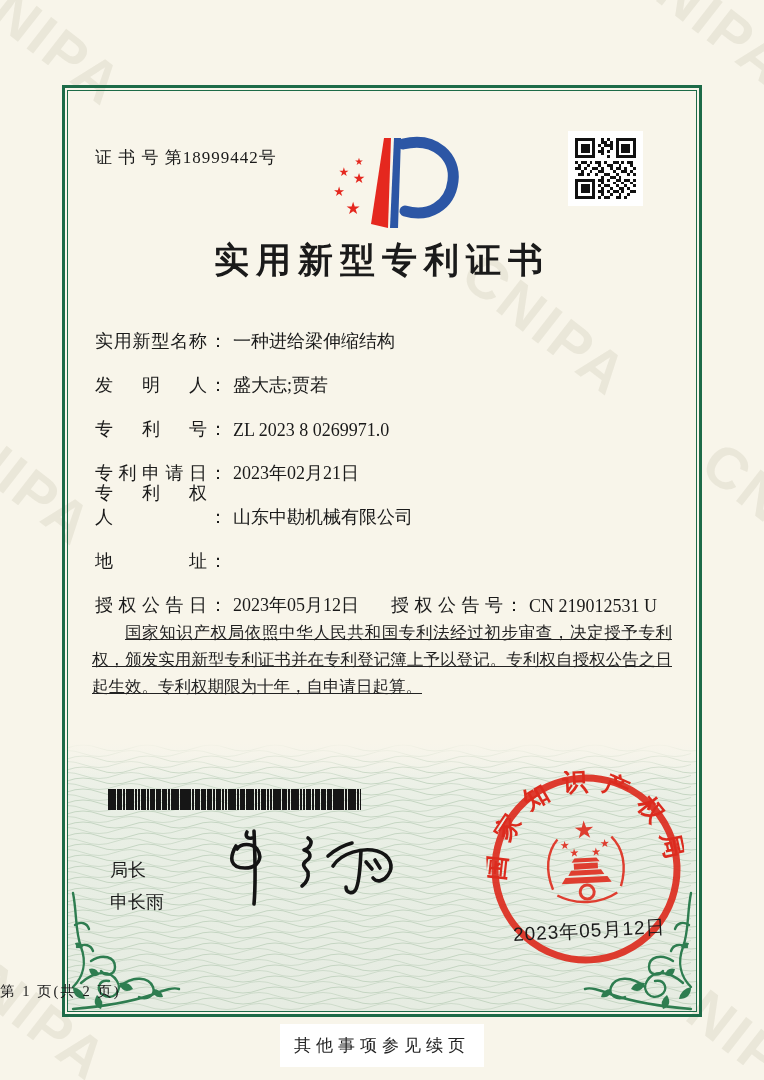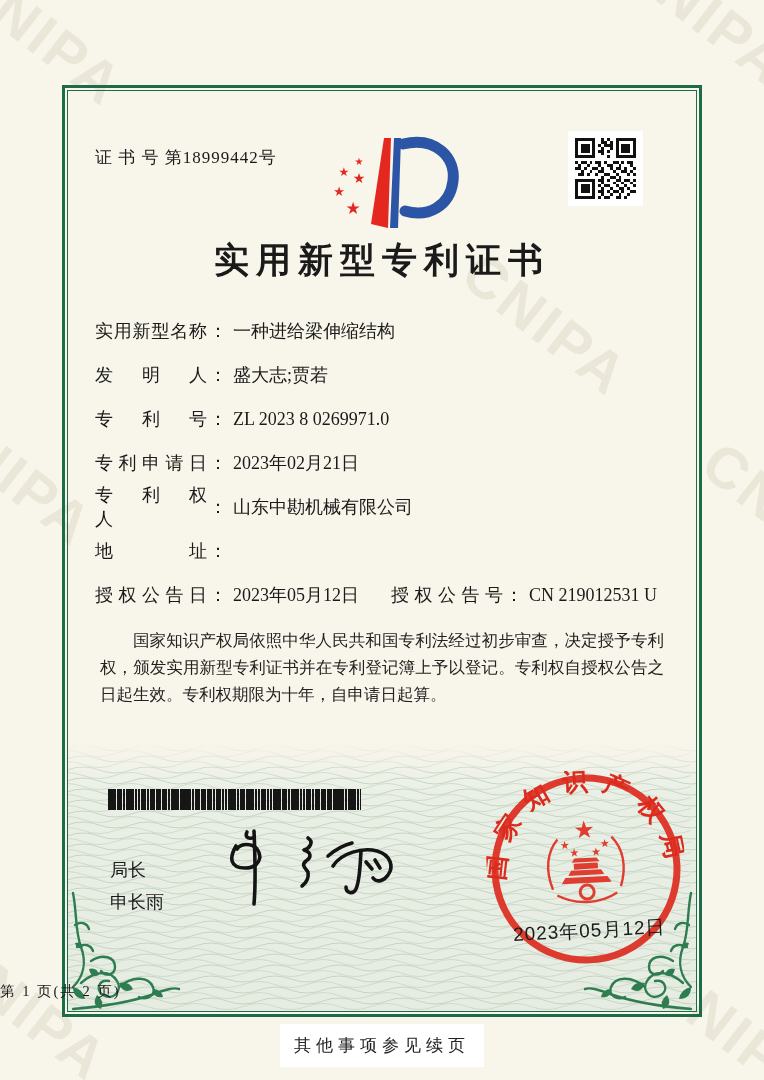--- a/index.html
+++ b/index.html
@@ -24,30 +24,30 @@
   .flourish.right{right:0;transform:scaleX(-1);}
   
   .certno{position:absolute;left:95px;top:131px;font-size:17px;letter-spacing:1px;margin-top:15px;}
   .logo{position:absolute;left:330px;top:130px;}
   .qr-box{position:absolute;left:568px;top:131px;width:75px;height:75px;background:#ffffff;
           display:flex;align-items:center;justify-content:center;}
   .title{position:absolute;left:0;top:237px;width:100%;text-align:center;
          font-size:35px;font-weight:600;letter-spacing:7px;}
   
   .fields{position:absolute;left:95px;top:309px;width:585px;font-size:18px;}
-  .frow{height:44px;display:flex;align-items:center;}
+  .frow{height:44px;display:flex;align-items:flex-end;}
   .flabel{display:inline-block;width:112px;text-align:justify;text-align-last:justify;}
   .fcolon{display:inline-block;margin:0 6px 0 2px;}
   .fvalue{white-space:nowrap;}
   .fvalue.w1{width:148px;}
   .gap2{display:inline-block;width:10px;}
   
   .paras{position:absolute;left:92px;top:619px;width:580px;font-size:16.5px;line-height:27px;
          color:#222;text-align:justify;}
-  .paras p{margin:8px;text-indent:2em;}
+  .paras p{margin:0;text-indent:2em;text-decoration:underline;}
   
   .barcode{position:absolute;left:108px;top:789px;width:253px;height:21px;
     background-image:
       repeating-linear-gradient(90deg,#161616 0 2px,transparent 2px 3px),
       repeating-linear-gradient(90deg,#161616 0 1px,transparent 1px 5px),
       repeating-linear-gradient(90deg,#161616 0 3px,transparent 3px 11px),
       repeating-linear-gradient(90deg,transparent 0 6px,#161616 6px 7px,transparent 7px 17px);}
   
   .sig-title{position:absolute;left:110px;top:858px;font-size:18px;
              font-family:"Liberation Sans","DejaVu Sans",sans-serif;}

